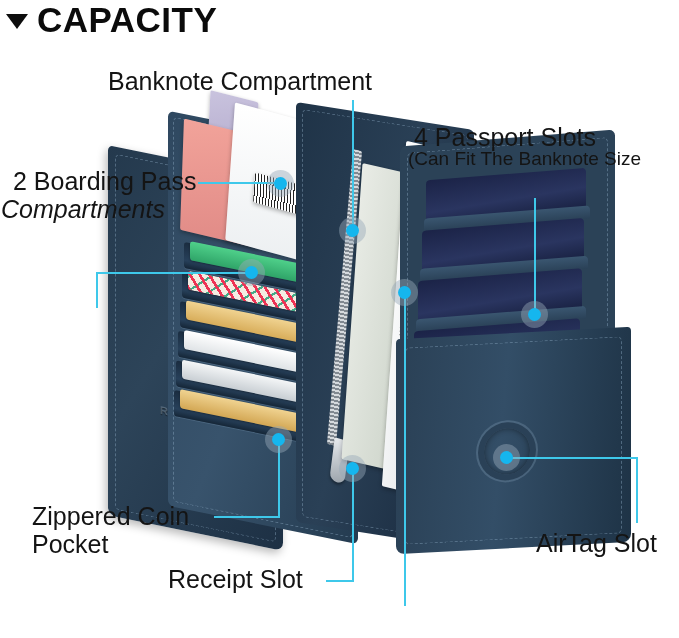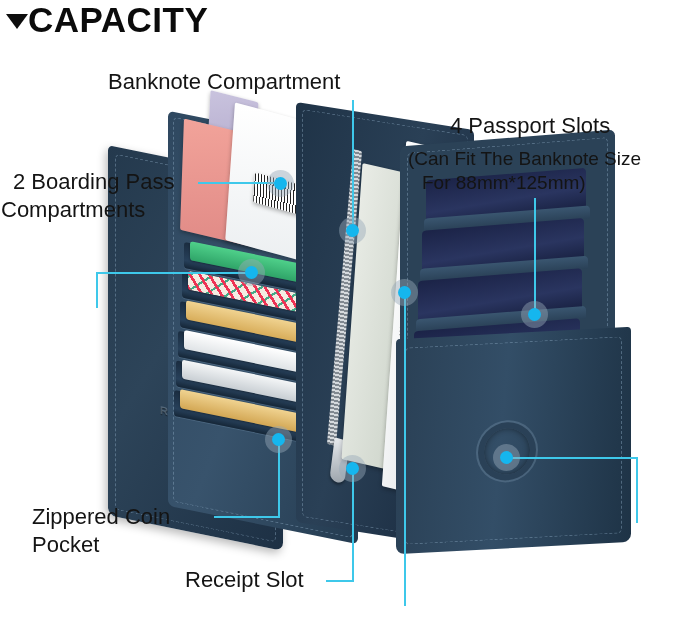--- a/index.html
+++ b/index.html
@@ -7,27 +7,27 @@
     width:679px;height:638px;
     background:#ffffff;
     font-family:"Liberation Sans", sans-serif;
     color:#111111;
     overflow:hidden;
     position:relative;
   }
   #stage{position:absolute;inset:0;width:679px;height:638px;}
 
   
-  .title-row{position:absolute;left:6px;top:2px;display:flex;align-items:center;}
+  .title-row{position:absolute;left:6px;top:2px;display:flex;align-items:center;gap:9px;}
   .tri{width:0;height:0;border-left:11px solid transparent;border-right:11px solid transparent;
        border-top:15px solid #0d0d0d;margin-top:4px;}
   .title-text{font-size:35px;font-weight:bold;letter-spacing:.5px;line-height:1;color:#0b0b0b;}
 
   
-  .lbl{position:absolute;font-size:22px;line-height:27px;color:#141414;white-space:pre;}
+  .lbl{position:absolute;font-size:25px;line-height:27px;color:#141414;white-space:pre;}
   .lbl.sub{font-size:19px;line-height:25px;}
 
   
   .ln{position:absolute;background:#3ec8ea;}
   .ln.h{height:2px;}
   .ln.v{width:2px;}
   .dot{position:absolute;width:13px;height:13px;border-radius:50%;background:#15b6ee;
        box-shadow:0 0 0 7px rgba(150,168,185,.45);}
 
   
@@ -207,46 +207,46 @@
     <div class="leather" id="right-flap">
       <div class="stitch" style="left:9px;top:9px;right:9px;bottom:9px;"></div>
       <div id="airtag-win" style="left:88px;top:95px;width:46px;height:46px;"></div>
     </div>
   </div>
 
   <div class="lbl" style="left:108px;top:68px;">Banknote Compartment</div>
   <div class="ln v" style="left:352px;top:100px;height:130px;"></div>
   <div class="dot" style="left:346px;top:224px;"></div>
 
-  <div class="lbl" style="left:414px;top:112px;margin-left:36px;">4 Passport Slots</div>
+  <div class="lbl" style="left:414px;top:124px;">4 Passport Slots</div>
   <div class="lbl sub" style="left:408px;top:146px;">(Can Fit The Banknote Size</div>
-  <div class="lbl sub" style="left:422px;top:170px;">For 88mm*125mm)</div>
   <div class="ln v" style="left:534px;top:198px;height:116px;"></div>
   <div class="dot" style="left:528px;top:308px;"></div>
 
   <div class="lbl" style="left:1px;top:168px;margin-left:12px;">2 Boarding Pass</div>
-  <div class="lbl" style="left:1px;top:196px;">Compartments</div>
+  <div class="lbl" style="left:1px;top:196px;font-style:italic;">Compartments</div>
   <div class="ln h" style="left:198px;top:182px;width:84px;"></div>
   <div class="dot" style="left:274px;top:177px;"></div>
 
   <div class="ln h" style="left:96px;top:272px;width:158px;"></div>
   <div class="ln v" style="left:96px;top:272px;height:36px;"></div>
   <div class="dot" style="left:245px;top:266px;"></div>
 
   <div class="lbl" style="left:32px;top:531px;">Pocket</div>
   <div class="lbl" style="left:32px;top:503px;">Zippered Coin</div>
   <div class="ln h" style="left:214px;top:516px;width:66px;"></div>
   <div class="ln v" style="left:278px;top:440px;height:78px;"></div>
   <div class="dot" style="left:272px;top:433px;"></div>
 
-  <div class="lbl" style="left:185px;top:566px;">Receipt Slot</div>
+  <div class="lbl" style="left:168px;top:566px;">Receipt Slot</div>
   <div class="ln h" style="left:326px;top:580px;width:28px;"></div>
   <div class="ln v" style="left:352px;top:470px;height:112px;"></div>
   <div class="dot" style="left:346px;top:462px;"></div>
 
   <div class="ln v" style="left:404px;top:298px;height:308px;"></div>
   <div class="dot" style="left:398px;top:286px;"></div>
 
+  <div class="lbl" style="left:536px;top:530px;">AirTag Slot</div>
   <div class="ln h" style="left:506px;top:457px;width:132px;"></div>
   <div class="ln v" style="left:636px;top:457px;height:66px;"></div>
   <div class="dot" style="left:500px;top:451px;"></div>
 
 </div>
 
 </body></html>

